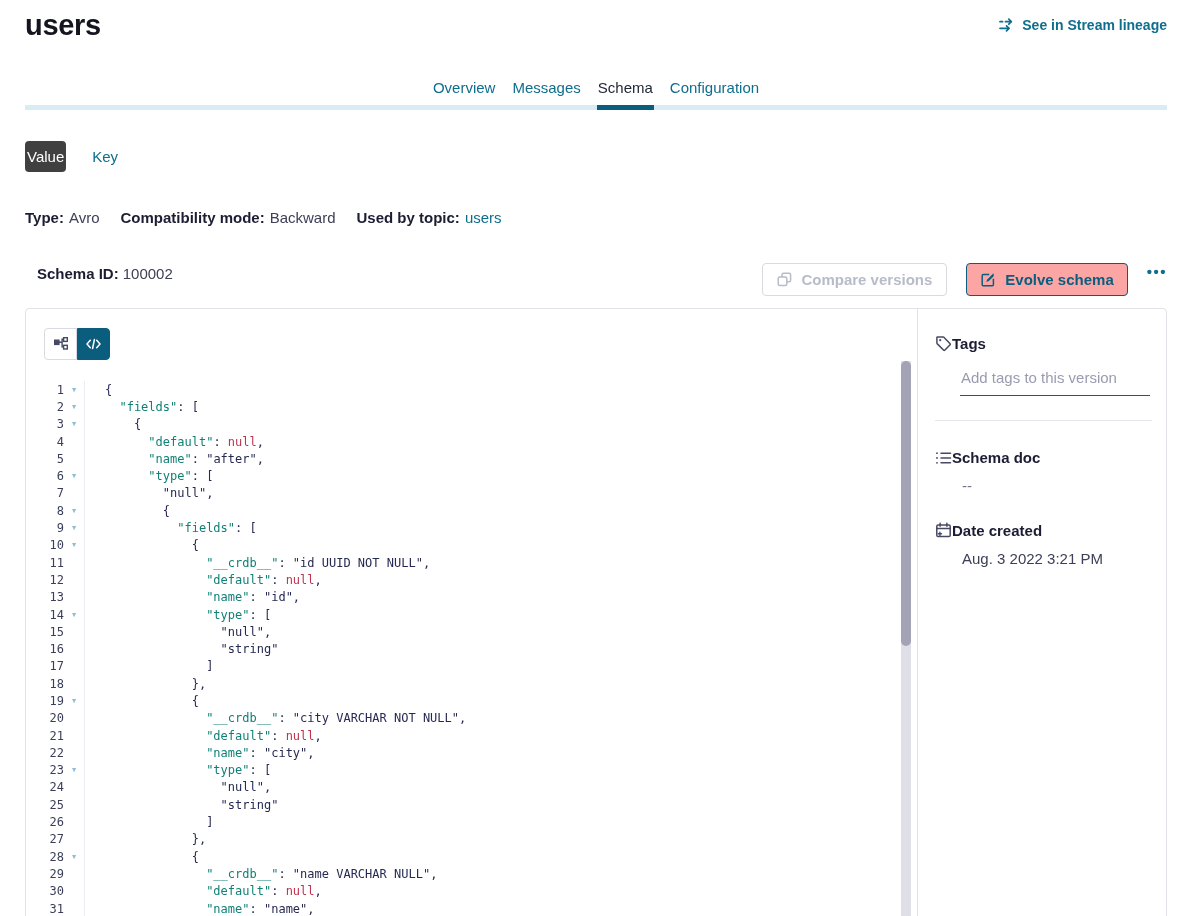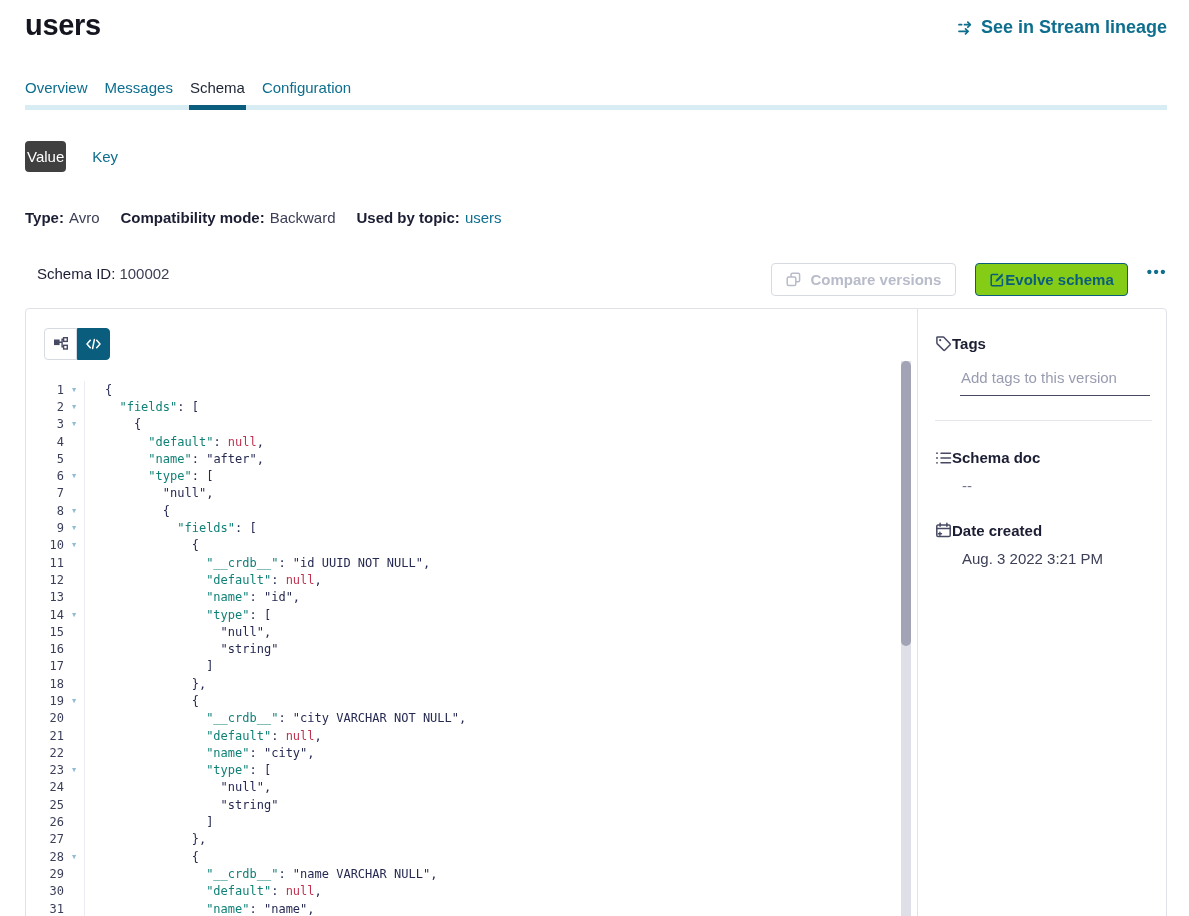--- a/index.html
+++ b/index.html
@@ -9,24 +9,24 @@
     background:#ffffff; color:#1b1d33;
     font-family:"Liberation Sans", sans-serif;
     position:relative;
   }
   .page { padding:0 22px 0 25px; }
 
   
   .header { display:flex; align-items:flex-start; padding-top:9px; }
   .title { font-size:29px; font-weight:700; color:#14151f; letter-spacing:-0.3px; margin:0; }
   .lineage-link { margin-left:auto; margin-top:8px; display:flex; align-items:center; gap:7px;
-    color:#0e6e8e; font-size:18px; font-weight:700; cursor:pointer; }
-
-  
-  .tabbar { display:flex; gap:17px; position:relative; margin-top:37px; font-size:15px; }
+    color:#0e6e8e; font-size:14px; font-weight:700; cursor:pointer; }
+
+  
+  .tabbar { display:flex; gap:17px; position:relative; margin-top:37px; font-size:15px;justify-content:center; }
   .tab { color:#0e6e8e; padding-bottom:14px; position:relative; cursor:pointer; }
   .tab.active { color:#1d2433; }
   .tab.active::after { content:""; position:absolute; left:-1px; right:-1px; bottom:0; height:5px; background:#0b5d7d; z-index:2; }
   .tab-underlay { position:absolute; left:0; right:0; bottom:0; height:5px; background:#d8ecf4; }
 
   
   .vk-row { margin-top:31px; display:flex; align-items:center; }
   .btn-value { background:#404040; color:#fff; border:none; border-radius:4px;
     padding:7px 2px; font-size:15px; font-family:inherit; cursor:pointer; }
   .key-link { color:#0e6e8e; margin-left:26px; font-size:15px; cursor:pointer; }
@@ -37,28 +37,28 @@
   .meta-val { color:#3d4057; margin-left:5px; }
   .meta-gap { width:21px; }
   .topic-link { color:#0e6e8e; margin-left:5px; cursor:pointer; }
 
   
   .toolbar { margin-top:24px; display:flex; align-items:center; }
   .version-select { display:flex; align-items:center; justify-content:space-between;
     width:176px; height:34px; border:1px solid #474a66; border-radius:8px;
     padding:0 13px; font-size:14px; color:#2f3248; background:#fff; cursor:pointer; }
   .schema-id { margin-left:12px; font-size:15px; }
-  .schema-id b { font-weight:400; }
+  .schema-id b { font-weight:700; }
   .schema-id .meta-val { margin-left:4px; }
   .toolbar-right { margin-left:auto; display:flex; align-items:flex-start; gap:19px;margin-top:13px; }
   .btn-compare { display:flex; align-items:center; gap:9px; height:33px; padding:0 14px;
     border:1px solid #d8dae2; border-radius:4px; background:#fff;
     color:#b8bbc9; font-size:15px; font-weight:700; font-family:inherit; cursor:default; }
-  .btn-evolve { display:flex; align-items:center; height:33px; padding:0 13px;
-    border:1px solid #0b5d7d; border-radius:4px; background:#84cc16;
+  .btn-evolve { display:flex; align-items:center; gap:9px; height:33px; padding:0 13px;
+    border:1px solid #0b5d7d; border-radius:4px; background:#fca5a5;
     color:#0b5d7d; font-size:15px; font-weight:700; font-family:inherit; cursor:pointer; }
   .more-btn { color:#0e6e8e; font-size:15px; font-weight:700; letter-spacing:1.5px; cursor:pointer; }
 
   
   .main { margin-top:12px; display:flex; border:1px solid #e1e2e9; border-radius:4px;
     height:640px; background:#fff; }
   .code-panel { flex:1; min-width:0; position:relative; }
   .toggle-group { display:inline-flex; margin:19px 0 0 18px; }
   .toggle-tree { width:33px; height:32px; background:#fff; border:1px solid #d8dae2;
     border-radius:4px 0 0 4px; display:flex; align-items:center; justify-content:center;

